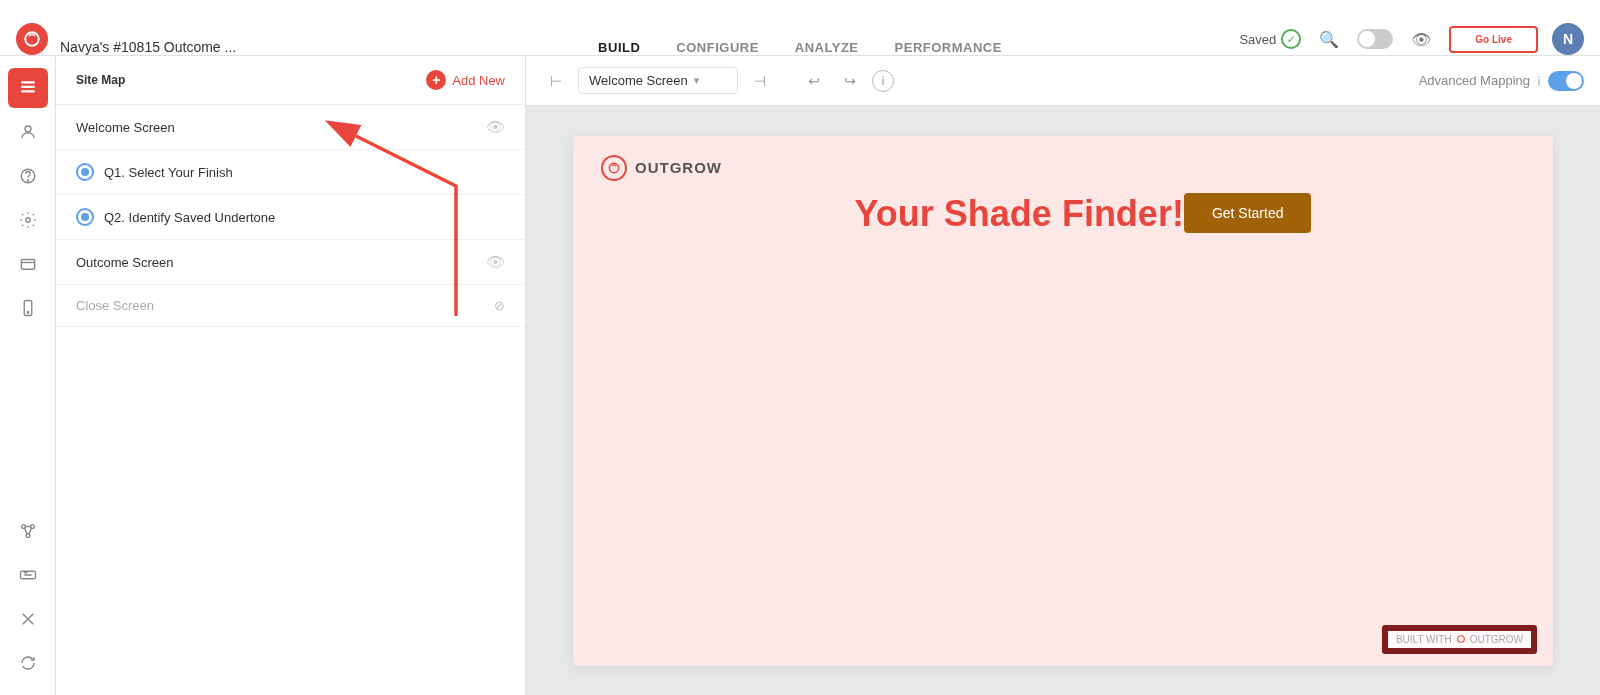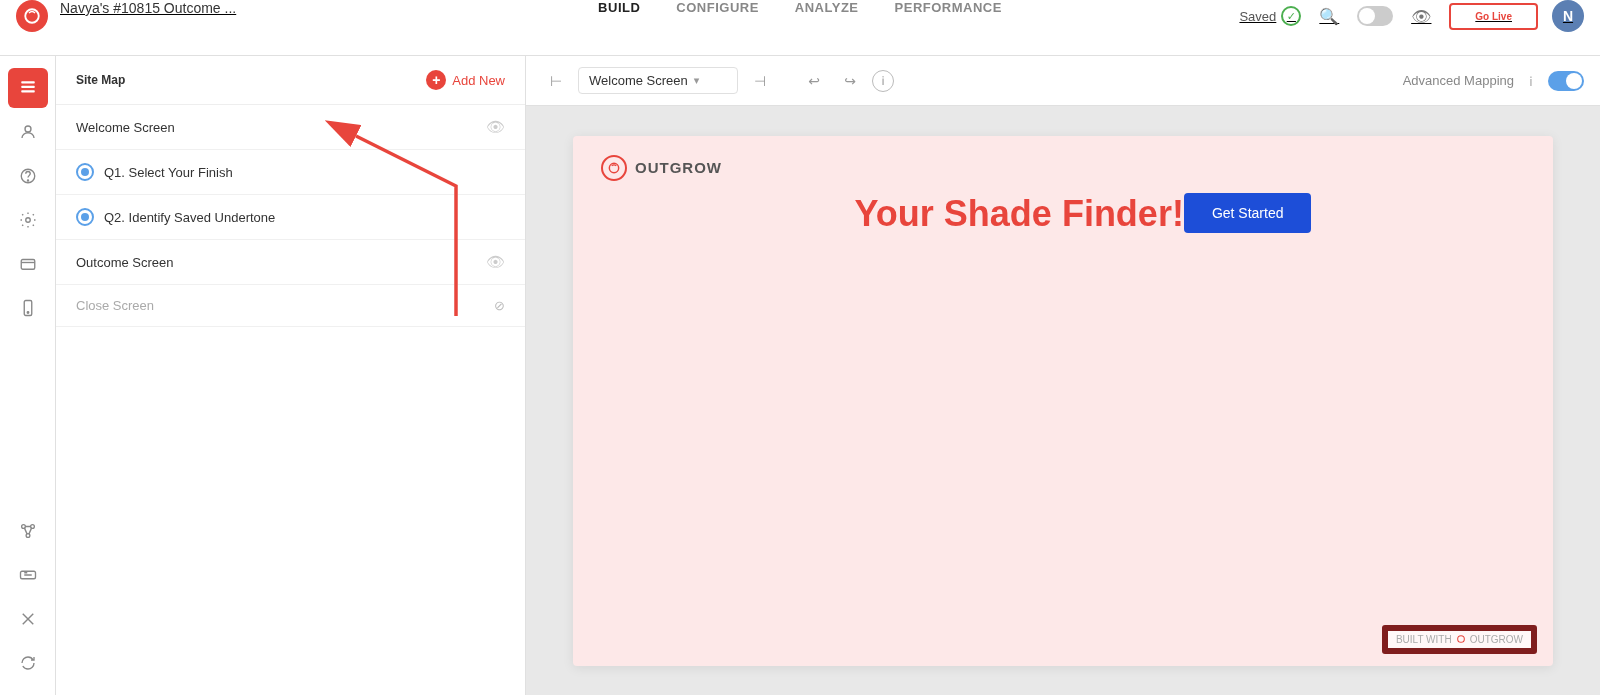--- a/index.html
+++ b/index.html
@@ -4,25 +4,24 @@
   <style>
     * { box-sizing: border-box; margin: 0; padding: 0; }
     body { font-family: -apple-system, BlinkMacSystemFont, 'Segoe UI', sans-serif; background: #f5f5f5; width: 1600px; height: 695px; overflow: hidden; }
 
     
     .top-nav {
       height: 56px;
       background: #fff;
       border-bottom: 1px solid #e0e0e0;
       display: flex;
-      align-items: flex-start;
+      align-items: flex-end;
       padding: 0 16px;
       position: relative;
       z-index: 10;
-      text-decoration: underline;
     }
     .top-nav-logo {
       width: 32px; height: 32px;
       background: #e8453c;
       border-radius: 50%;
       display: flex; align-items: center; justify-content: center;
       color: white; font-weight: bold; font-size: 14px;
       margin-right: 12px;
       flex-shrink: 0;
     }
@@ -232,21 +231,21 @@
       font-size: 13px; color: #333;
       cursor: pointer;
       min-width: 160px;
     }
     .canvas-toolbar-center {
       display: flex; align-items: center; gap: 8px;
       margin-left: 16px;
     }
     .canvas-toolbar-right {
       margin-left: auto;
-      display: flex; align-items: center; gap: 8px;
+      display: flex; align-items: center; 
     }
     .advanced-mapping {
       font-size: 13px; color: #888;
       display: flex; align-items: center; gap: 5px;
     }
     .toggle-blue {
       width: 36px; height: 20px;
       background: #5ba0e8;
       border-radius: 10px;
       position: relative;
@@ -306,21 +305,21 @@
       padding-left: 40px;
     }
     .preview-title {
       font-size: 36px;
       font-weight: 700;
       color: #e8453c;
       margin-bottom: 24px;
     }
     .preview-btn {
       padding: 12px 28px;
-      background: #1d4ed8;
+      background: #a16207;
       color: white;
       border-radius: 4px;
       font-size: 14px;
       font-weight: 500;
       cursor: pointer;
     }
     .preview-footer {
       position: absolute;
       bottom: 12px;
       right: 16px;

